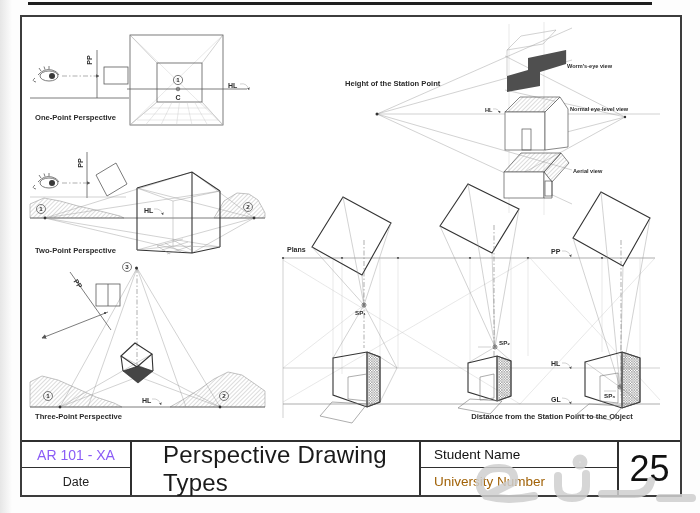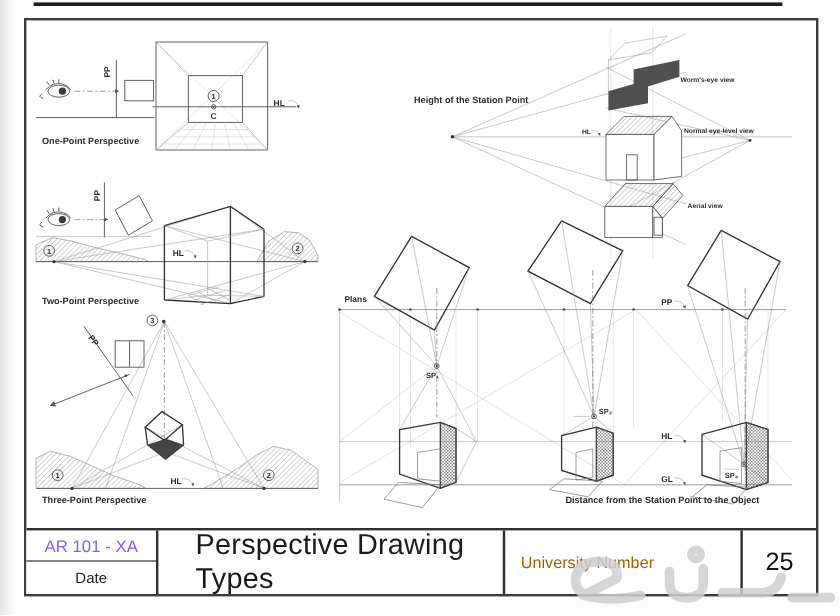--- a/index.html
+++ b/index.html
@@ -32,21 +32,21 @@
   .tb-course{height:26px;box-sizing:border-box;border-bottom:1.5px solid #2f2f2f;display:flex;
              align-items:center;justify-content:center;font-weight:normal;font-size:14px;color:#8b5cf6;}
   .tb-date{flex:1;display:flex;align-items:center;justify-content:center;font-size:12.5px;color:#222;}
   .tb-title{flex:1;display:flex;align-items:center;justify-content:center;font-size:24px;color:#1a1a1a;
             letter-spacing:.2px;padding-left:31px;}
   .tb-right{width:200px;box-sizing:border-box;border-left:2px solid #2f2f2f;border-right:2px solid #2f2f2f;
             display:flex;flex-direction:column;}
   .tb-row1{height:26px;box-sizing:border-box;border-bottom:1.5px solid #2f2f2f;display:flex;
            align-items:center;padding-left:13px;font-size:13.5px;color:#111;}
   .tb-row2{flex:1;display:flex;align-items:center;padding-left:13px;font-size:13.5px;color:#a16207;}
-  .tb-num{width:61px;display:flex;align-items:center;justify-content:center;font-size:21px;color:#111;}
+  .tb-num{width:61px;display:flex;align-items:center;justify-content:center;font-size:36px;color:#111;}
 
   .watermark{position:absolute;left:430px;top:450px;width:270px;height:63px;pointer-events:none;opacity:.85;}
 </style>
 </head>
 <body>
 
 <div class="page">
   <div class="edge-left"></div>
   <div class="top-line"></div>
 
@@ -304,20 +304,21 @@
       </g>
     </svg>
 
     <div class="titleblock">
       <div class="tb-left">
         <div class="tb-course">AR 101 - XA</div>
         <div class="tb-date">Date</div>
       </div>
       <div class="tb-title">Perspective Drawing Types</div>
       <div class="tb-right">
+        <div class="tb-row1">Student Name</div>
         <div class="tb-row2">University Number</div>
       </div>
       <div class="tb-num">25</div>
     </div>
   </div>
 
   <svg class="watermark" viewBox="0 0 270 63" xmlns="http://www.w3.org/2000/svg">
     <g stroke="#cfcfcf" stroke-width="8" fill="none" stroke-linecap="round" stroke-linejoin="round">
       <path d="M62,46 q-14,-2 -12,-15 q2,-13 19,-13 q17,0 15,14 l-28,14 q22,6 48,0"></path>
       <path d="M128,26 v10 q0,12 14,12 q14,0 14,-12 v-12"></path>

